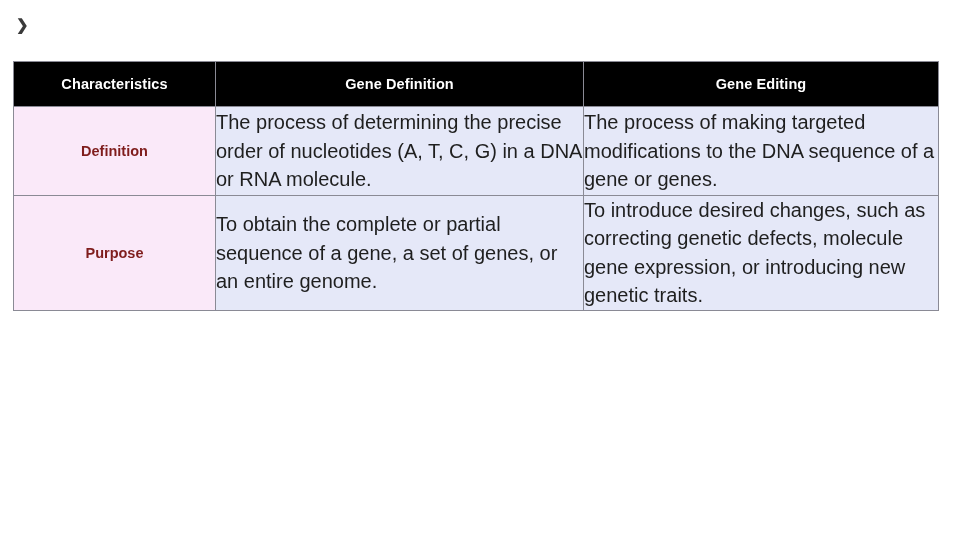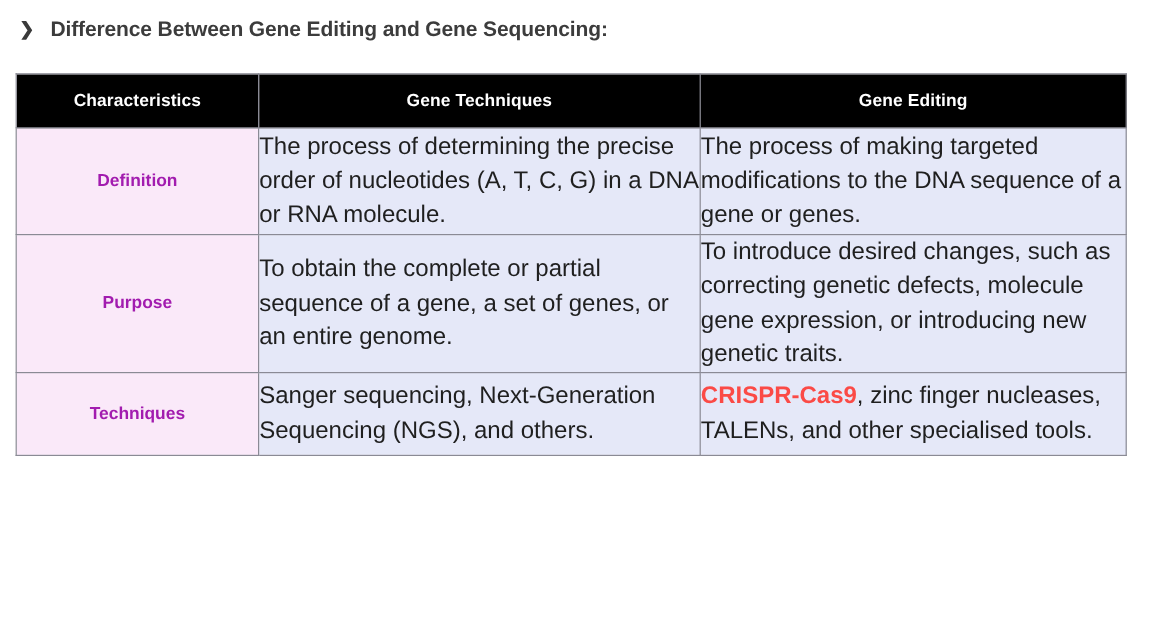--- a/index.html
+++ b/index.html
@@ -87,21 +87,21 @@
   }
   thead tr th:first-child { border-left-color: #8a8a95; }
   thead tr th:last-child { border-right-color: #8a8a95; }
 
   
   td.char-cell {
     background: #fae9f9;
     text-align: center;
     font-size: 14.5px;
     font-weight: bold;
-    color: #a21caf;
+    color: #7f1d1d;
     padding: 8px 6px;
   }
 
   
   td.body-cell {
     background: #e5e8f8;
     text-align: left;
     font-size: 20px;
     color: #1f1f1f;
     line-height: 1.42;
@@ -120,56 +120,50 @@
   tr.r-outcome td       { height: 84px; }
   tr.r-modification td  { height: 76px; }
 </style>
 </head>
 <body>
 
 <div class="page">
 
   <div class="heading-row">
     <span class="chevron-icon">❯</span>
-    <span class="heading-text">Difference Between Gene Editing and Gene Sequencing:</span>
   </div>
 
   <div class="table-wrap">
     <table class="cmp">
       <colgroup>
         <col class="c1">
           <col class="c2">
           <col class="c3">
       </colgroup>
       <thead>
         <tr>
           <th>Characteristics</th>
-          <th>Gene Techniques</th>
+          <th>Gene Definition</th>
           <th>Gene Editing</th>
         </tr>
       </thead>
       <tbody>
 
         <tr class="r-definition">
           <td class="char-cell">Definition</td>
           <td class="body-cell">The process of determining the precise order of nucleotides (A, T, C, G) in a DNA or RNA molecule.</td>
           <td class="body-cell">The process of making targeted modifications to the DNA sequence of a gene or genes.</td>
         </tr>
 
         <tr class="r-purpose">
           <td class="char-cell">Purpose</td>
           <td class="body-cell">To obtain the complete or partial sequence of a gene, a set of genes, or an entire genome.</td>
           <td class="body-cell">To introduce desired changes, such as correcting genetic defects, molecule gene expression, or introducing new genetic traits.</td>
         </tr>
 
-        <tr class="r-techniques">
-          <td class="char-cell">Techniques</td>
-          <td class="body-cell">Sanger sequencing, Next-Generation Sequencing (NGS), and others.</td>
-          <td class="body-cell"><span class="hl-red">CRISPR-Cas9</span><span>, zinc finger nucleases, TALENs, and other specialised tools.</span></td>
-        </tr>
 
 
 
       </tbody>
     </table>
   </div>
 
 </div>
 
 </body></html>

